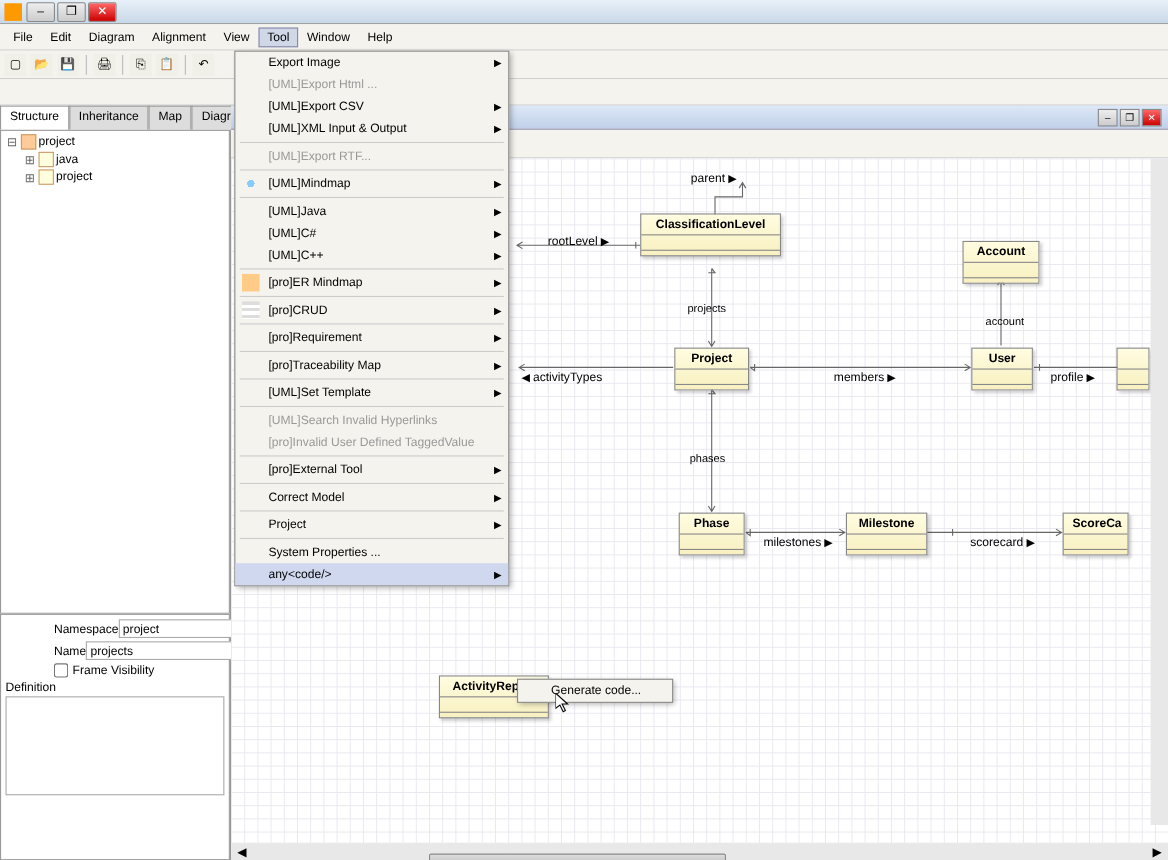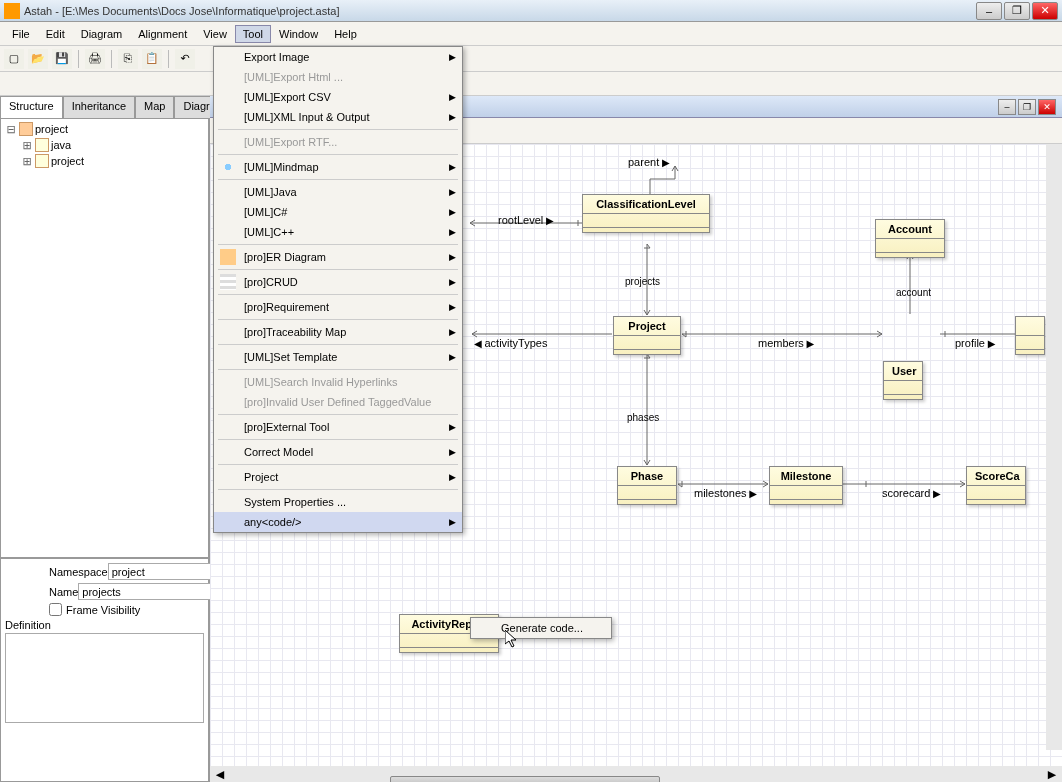--- a/index.html
+++ b/index.html
@@ -86,21 +86,20 @@
 .submenu { position: absolute; background: #f5f3ee; border: 1px solid #888; box-shadow: 2px 2px 5px rgba(0,0,0,0.3); z-index: 101; min-width: 120px; }
 
 
 .assoc-svg { position: absolute; top: 0; left: 0; width: 100%; height: 100%; pointer-events: none; }
 </style>
 </head>
 <body>
 
 <div class="titlebar">
   <span class="titlebar-icon"></span>
-  <span class="titlebar-text">Astah - [E:\Mes Documents\Docs Jose\Informatique\project.asta]</span>
   <div class="win-controls">
     <div class="win-btn">–</div>
     <div class="win-btn">❐</div>
     <div class="win-btn close">✕</div>
   </div>
 </div>
 
 <div class="menubar">
   <div class="menu-item">File</div>
   <div class="menu-item">Edit</div>
@@ -226,21 +225,21 @@
         <div class="class-body"></div>
           <div class="class-body2"></div>
       </div>
 
       <div class="class-box" style="left:403px; top:172px; width:68px;">
         <div class="class-name">Project</div>
         <div class="class-body"></div>
           <div class="class-body2"></div>
       </div>
 
-      <div class="class-box" style="left:673px; top:172px; width:40px;margin-top:45px;">
+      <div class="class-box" style="left:673px; top:172px; width:56px;">
         <div class="class-name">User</div>
         <div class="class-body"></div>
           <div class="class-body2"></div>
       </div>
 
       <div class="class-box" style="left:805px; top:172px; width:30px;">
         <div class="class-name">&nbsp;</div>
         <div class="class-body"></div>
           <div class="class-body2"></div>
       </div>
@@ -327,21 +326,21 @@
       <span>[UML]C#</span>
       <span class="menu-arrow">▶</span>
     </div>
     <div class="menu-entry">
       <span>[UML]C++</span>
       <span class="menu-arrow">▶</span>
     </div>
     <div class="menu-sep"></div>
     <div class="menu-entry">
       <span class="menu-icon er"></span>
-      <span>[pro]ER Diagram</span>
+      <span>[pro]ER Mindmap</span>
       <span class="menu-arrow">▶</span>
     </div>
     <div class="menu-sep"></div>
     <div class="menu-entry">
       <span class="menu-icon crud"></span>
       <span>[pro]CRUD</span>
       <span class="menu-arrow">▶</span>
     </div>
     <div class="menu-sep"></div>
     <div class="menu-entry">

